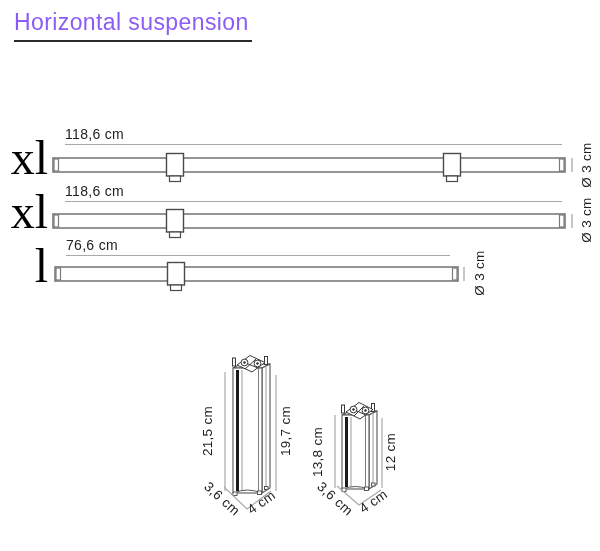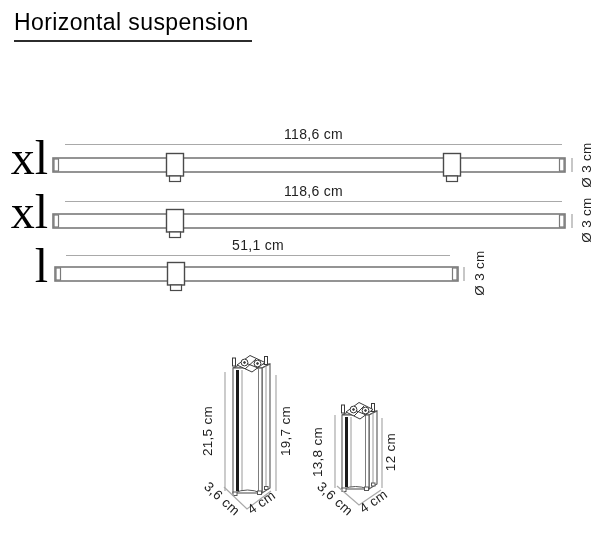--- a/index.html
+++ b/index.html
@@ -2,30 +2,30 @@
 <html><head>
 <meta charset="utf-8">
 <style>
   html,body{margin:0;padding:0;background:#fff;}
   #page{
     position:relative;width:600px;height:551px;background:#ffffff;overflow:hidden;
     font-family:"Liberation Sans",sans-serif;color:#1f1f1f;
   }
   .title{
     position:absolute;left:14px;top:9px;display:inline-block;
-    font-size:23px;letter-spacing:.4px;color:#000000;
+    font-size:23px;letter-spacing:.4px;color:#8b5cf6;
     padding:0 3px 4px 0;border-bottom:2px solid #2c2c2c;white-space:nowrap;
   }
   .size-label{
     position:absolute;left:2px;width:46px;text-align:right;
     font-family:"Liberation Serif",serif;font-size:48px;line-height:48px;color:#000000;
   }
   .dim{position:absolute;}
   .dim .dim-text{
-    font-size:14px;height:15px;line-height:15px;text-align:center;color:#222;letter-spacing:.3px;
+    font-size:14px;height:15px;line-height:15px;color:#222;letter-spacing:.3px;
   }
   .dim .dim-line{border-top:1.5px solid #a9a9a9;margin-top:2px;}
   .bar-svg{position:absolute;display:block;}
   .dia-label{
     position:absolute;width:70px;height:16px;line-height:16px;text-align:center;
     font-size:13.5px;letter-spacing:.3px;color:#222;
     transform:rotate(-90deg);transform-origin:center center;white-space:nowrap;
   }
   .profile-svg{position:absolute;display:block;}
   svg text{
@@ -72,21 +72,21 @@
     <g>
       <rect x="115.5" y="3.5" width="17" height="22.5" fill="#fff" stroke="#4a4a4a" stroke-width="1.4"></rect>
       <rect x="118.5" y="26" width="11" height="5.5" fill="#fff" stroke="#4a4a4a" stroke-width="1.2"></rect>
     </g>
     <line x1="521" y1="8" x2="521" y2="22" stroke="#a9a9a9" stroke-width="1.3"></line>
   </svg>
   <div class="dia-label" style="left:552px;top:212px;">Ø 3 cm</div>
 
   <div class="size-label" style="top:242px;">l</div>
   <div class="dim" style="left:66px;top:238px;width:384px;">
-    <div class="dim-text">51,1 cm</div>
+    <div class="dim-text">76,6 cm</div>
     <div class="dim-line"></div>
   </div>
   <svg class="bar-svg" style="left:53px;top:259px;" width="420" height="36" viewBox="0 0 420 36">
     <rect x="2" y="8" width="403" height="14" fill="#fff" stroke="#7a7a7a" stroke-width="1.6"></rect>
     <rect x="3" y="9" width="4.5" height="12" fill="#fff" stroke="#7a7a7a" stroke-width="1.2"></rect>
     <rect x="399.5" y="9" width="4.5" height="12" fill="#fff" stroke="#7a7a7a" stroke-width="1.2"></rect>
     <g>
       <rect x="114.5" y="3.5" width="17" height="22.5" fill="#fff" stroke="#4a4a4a" stroke-width="1.4"></rect>
       <rect x="117.5" y="26" width="11" height="5.5" fill="#fff" stroke="#4a4a4a" stroke-width="1.2"></rect>
     </g>

